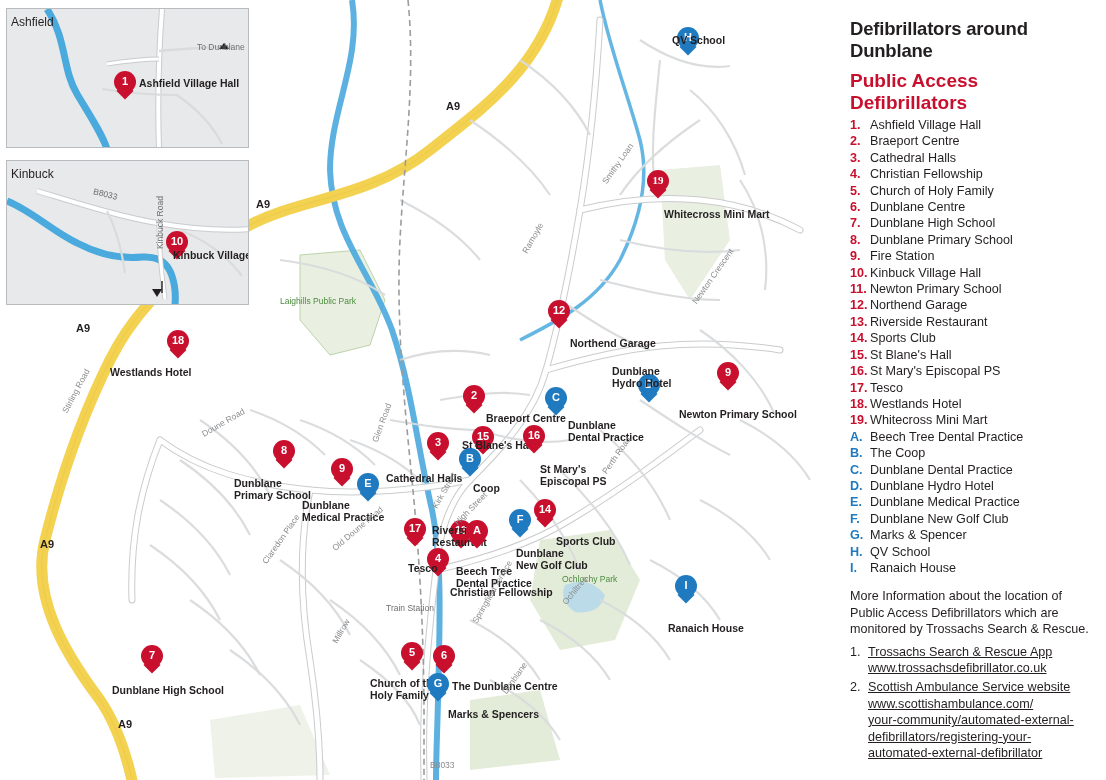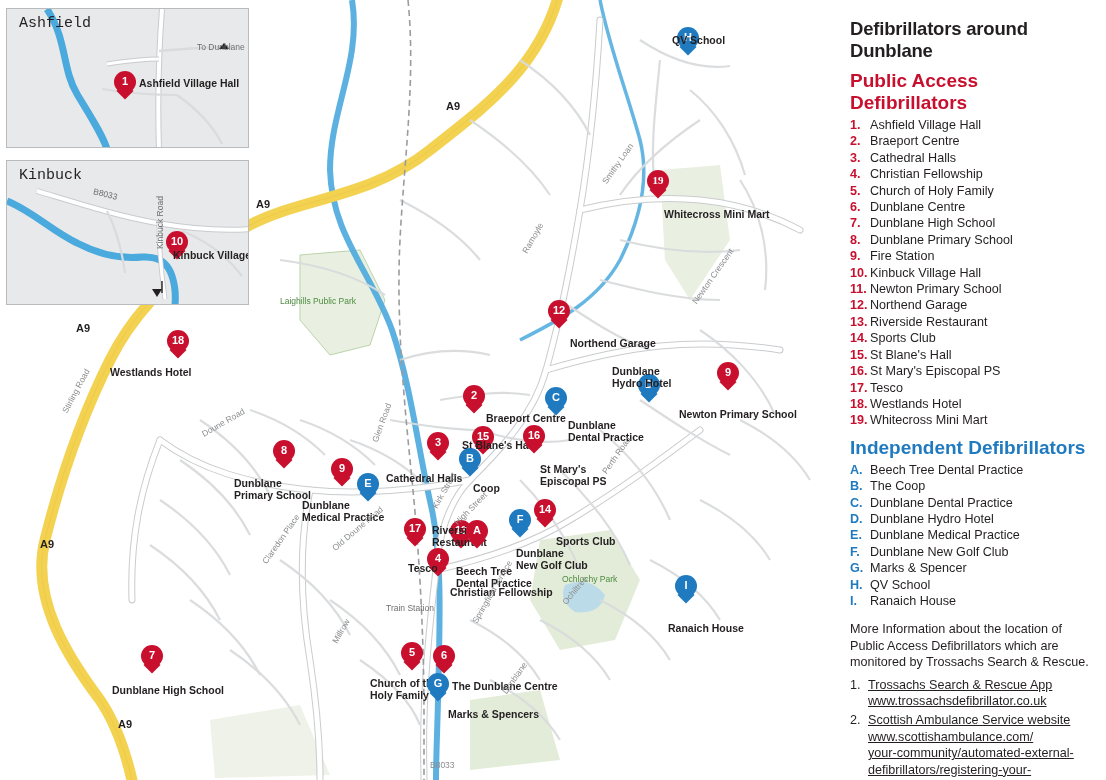--- a/index.html
+++ b/index.html
@@ -6,21 +6,21 @@
   body{width:1106px;height:780px;overflow:hidden;font-family:"Liberation Sans",sans-serif;background:#ffffff;}
   #page{position:relative;width:1106px;height:780px;}
 
   
   #map{position:absolute;left:0;top:0;width:838px;height:780px;background:#ffffff;overflow:hidden;}
   #map svg{position:absolute;left:0;top:0;}
 
   .inset{position:absolute;background:#e8e9ea;border:1px solid #b9bcbe;box-sizing:border-box;overflow:hidden;}
   #inset-ashfield{left:6px;top:8px;width:243px;height:140px;}
   #inset-kinbuck{left:6px;top:160px;width:243px;height:145px;}
-  .inset-title{position:absolute;left:12px;top:6px;font-size:15px;color:#231f20;font-weight:400;font-family:Liberation Mono, monospace;}
+  .inset-title{position:absolute;left:4px;top:6px;font-size:12px;color:#231f20;font-weight:400;}
 
   
   .pin{position:absolute;width:22px;height:30px;transform:translate(-11px,-30px);}
   .pin .body{position:absolute;left:0;top:0;width:22px;height:22px;border-radius:50% 50% 50% 50%;}
   .pin .tip{position:absolute;left:5px;top:14px;width:12px;height:12px;transform:rotate(45deg);}
   .pin .num{position:absolute;left:0;top:0;width:22px;height:21px;line-height:21px;text-align:center;color:#fff;font-size:11px;font-weight:bold;z-index:3;}
   .pin.red .body,.pin.red .tip{background:#c8102e;}
   .pin.blue .body,.pin.blue .tip{background:#1f7ac0;}
 
   .pinlabel{position:absolute;font-size:10.5px;color:#231f20;white-space:nowrap;font-weight:bold;}
@@ -456,21 +456,20 @@
         <li>
           <span class="key">18.</span>
           <span>Westlands Hotel</span>
         </li>
         <li>
           <span class="key">19.</span>
           <span>Whitecross Mini Mart</span>
         </li>
       </ul>
 
-    <div class="sec-head blue" style="margin-top:8px;">Independent Defibrillators</div>
     <ul class="items blue" id="independent-list">
         <li>
           <span class="key">A.</span>
           <span>Beech Tree Dental Practice</span>
         </li>
         <li>
           <span class="key">B.</span>
           <span>The Coop</span>
         </li>
         <li>

